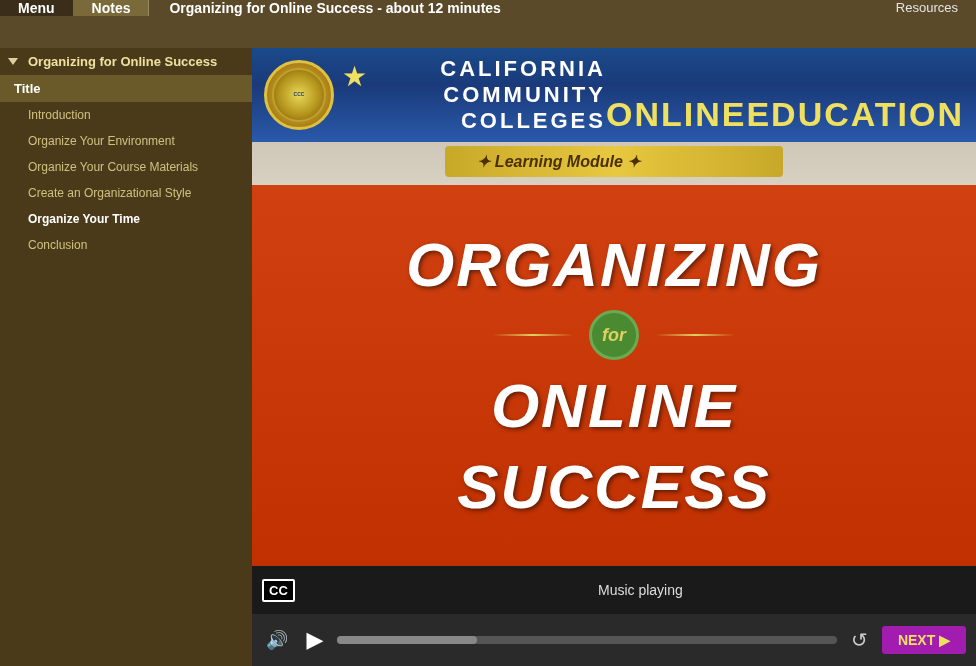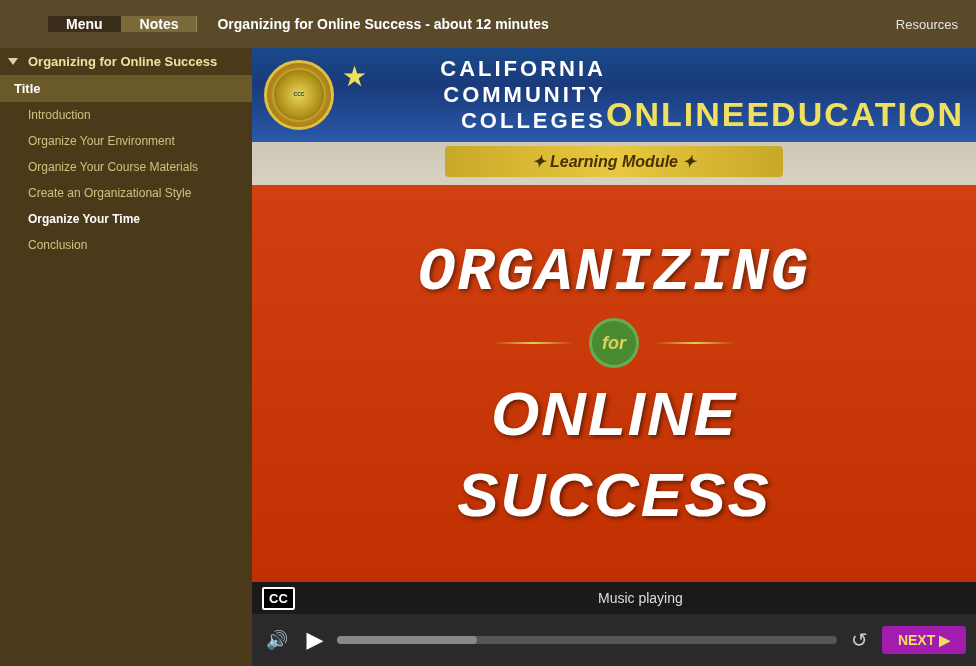--- a/index.html
+++ b/index.html
@@ -1,25 +1,24 @@
 <!DOCTYPE html>
 <html><head>
   <meta charset="utf-8">
   <style>
     * { box-sizing: border-box; margin: 0; padding: 0; }
     body { width: 976px; height: 666px; font-family: Arial, sans-serif; background: #333; overflow: hidden; display: flex; flex-direction: column; }
 
     
     .top-bar {
       display: flex;
-      align-items: center;
+      align-items: flex-start;
       background: #5a4a2a;
       height: 48px;
       flex-shrink: 0;
-      padding-left: 48px;
     }
     .top-bar-menu {
       background: #3a2e1a;
       color: #fff;
       font-size: 14px;
       font-weight: bold;
       padding: 0 18px;
       display: flex;
       align-items: center;
       cursor: pointer;
@@ -200,22 +199,21 @@
       position: absolute;
       top: 12px;
       left: 90px;
       font-size: 28px;
       color: #f0e060;
     }
 
     
     .learning-module-banner {
       background: linear-gradient(to right, #c8a828, #e8c840, #c8a828);
-      padding: 6px 20px;
-      text-align: center;
+      padding: 6px 32px;
       font-size: 16px;
       color: #4a3000;
       font-style: italic;
       font-weight: bold;
       margin: 0 auto;
       width: 338px;
       border-radius: 4px;
       position: relative;
       margin-top: -4px;
     }
@@ -232,21 +230,20 @@
       gap: 10px;
     }
     .organizing-text-main {
       color: #fff;
       font-size: 62px;
       font-weight: 900;
       letter-spacing: 2px;
       text-align: center;
       text-shadow: 2px 2px 4px rgba(0,0,0,0.5);
       font-style: italic;
-      font-family: Liberation Mono, monospace;
     }
     .organizing-text-for {
       display: flex;
       align-items: center;
       gap: 16px;
       color: #e0d060;
     }
     .for-circle {
       width: 50px;
       height: 50px;
@@ -281,21 +278,21 @@
       font-weight: 900;
       letter-spacing: 2px;
       text-align: center;
       text-shadow: 2px 2px 4px rgba(0,0,0,0.5);
       font-style: italic;
     }
 
     
     .cc-bar {
       background: #1a1a1a;
-      height: 32px;
+      height: 48px;
       display: flex;
       align-items: center;
       gap: 0;
       flex-shrink: 0;
     }
     .cc-badge {
       background: #000;
       color: #fff;
       font-size: 13px;
       font-weight: bold;

